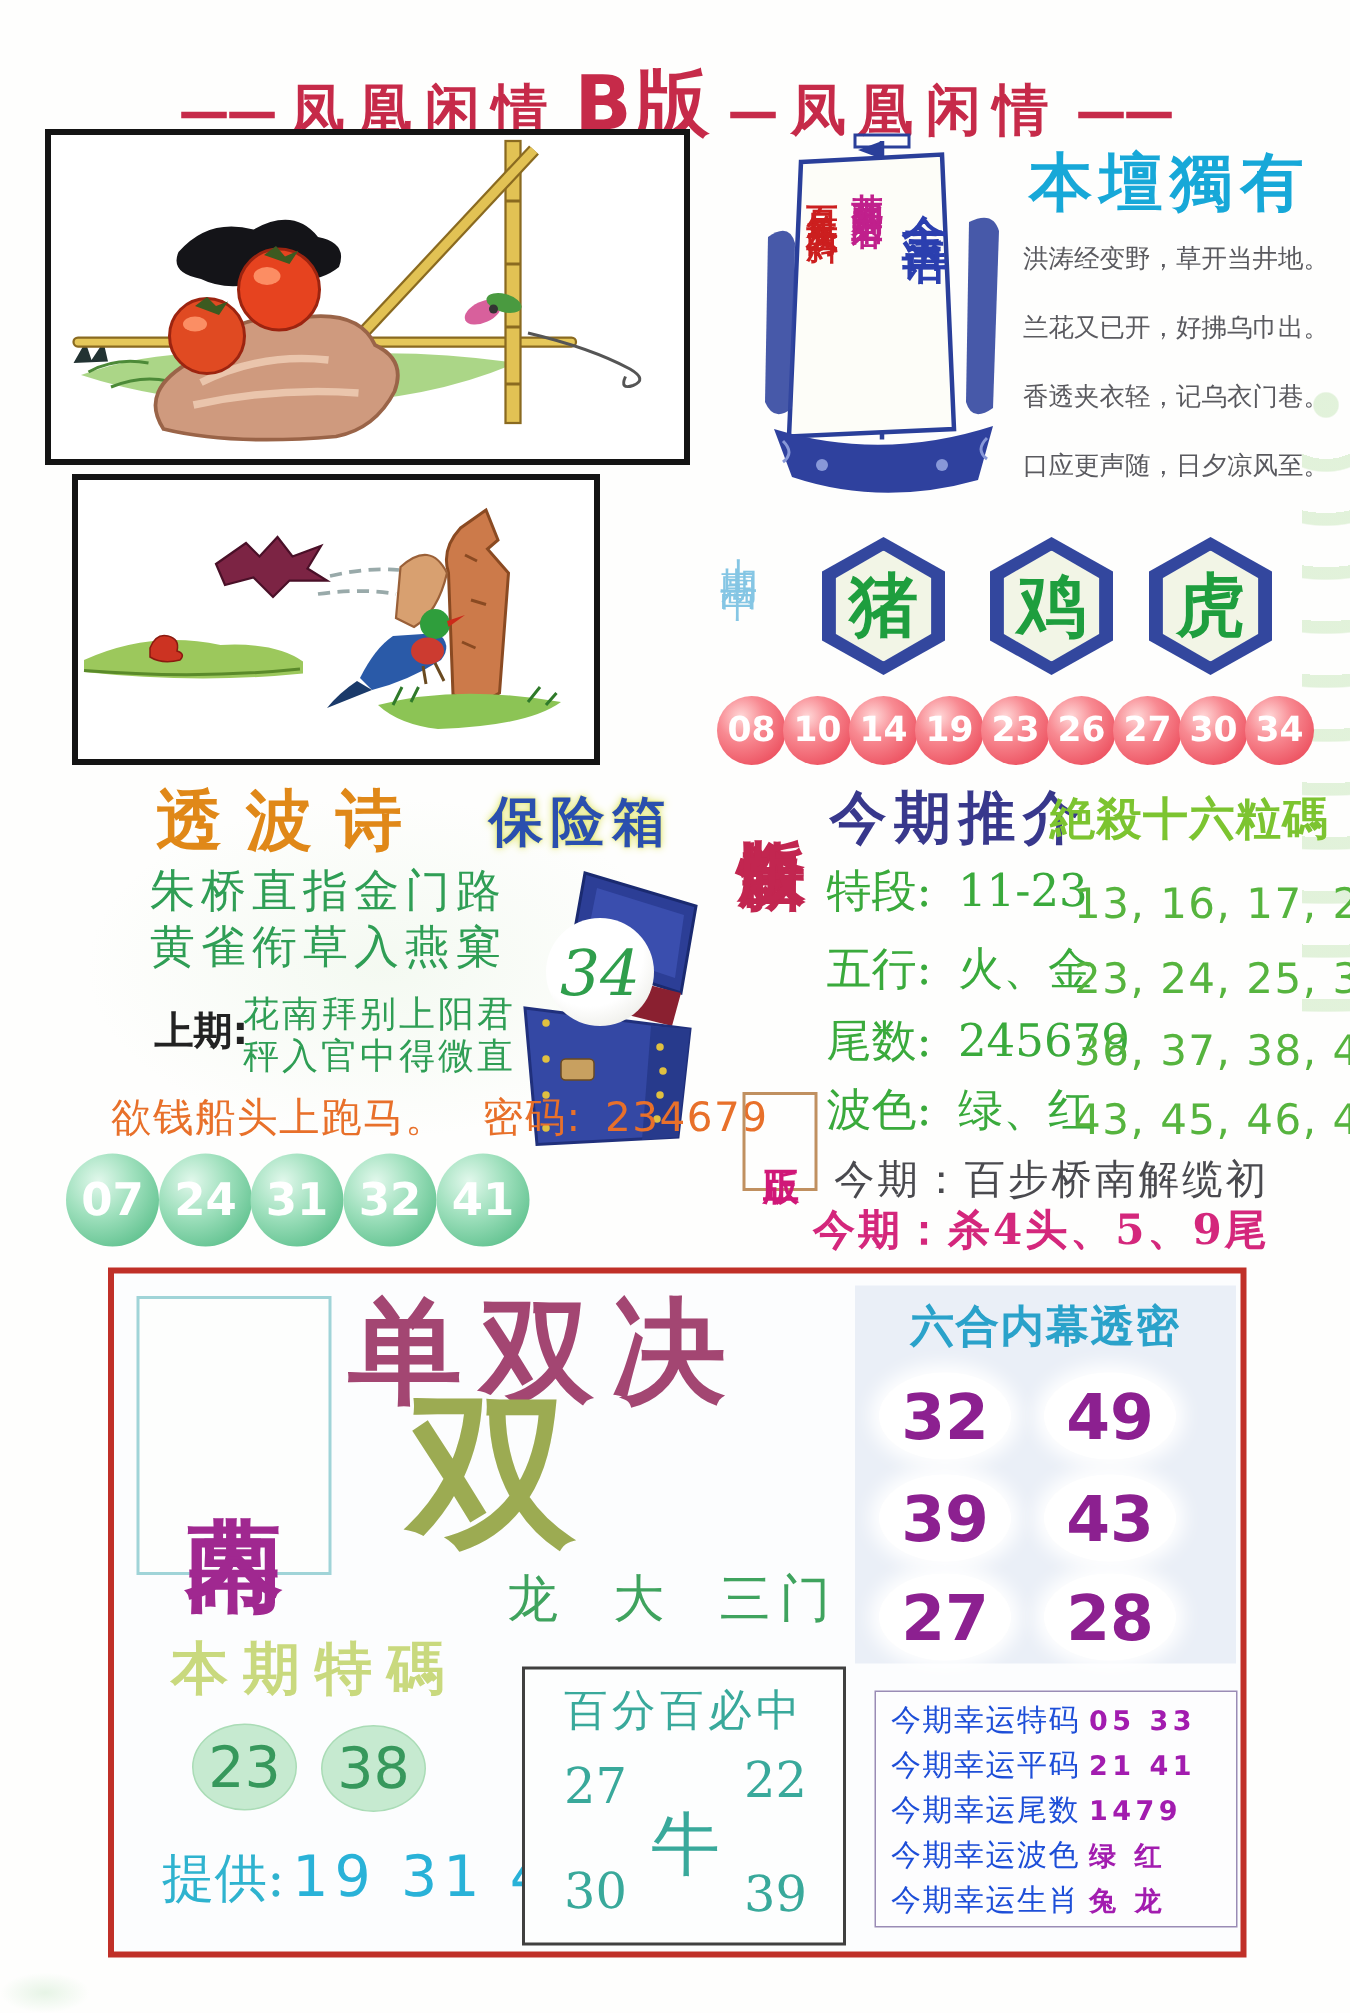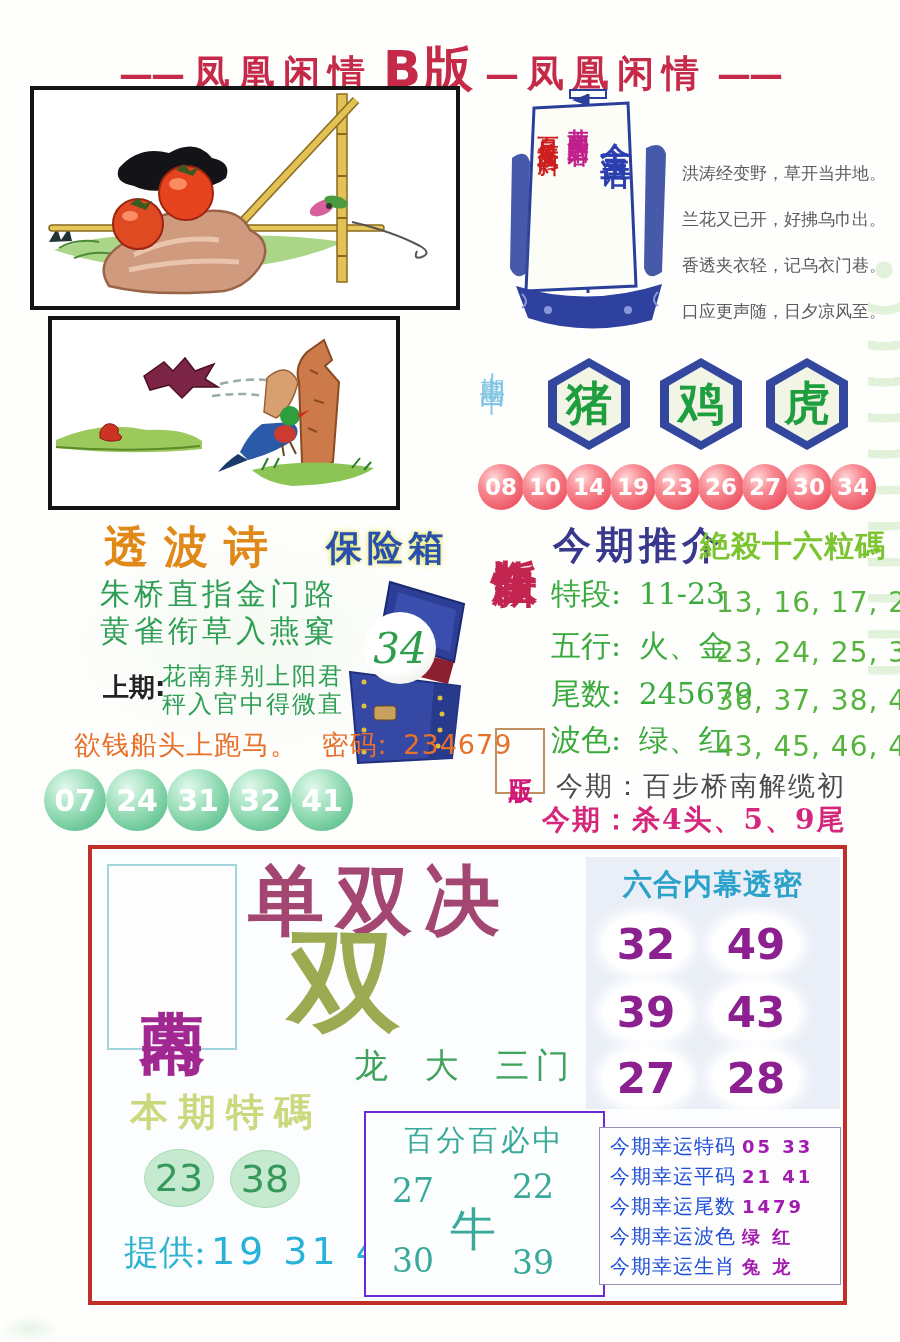--- a/index.html
+++ b/index.html
@@ -53,40 +53,40 @@
          display:flex;align-items:center;justify-content:center;}
   .stamp span{font-size:24px;font-weight:bold;color:#d01878;line-height:1.05;}
   .rec-title{left:553px;top:520px;font-size:38px;font-weight:bold;color:#38388c;letter-spacing:5px;}
   .rec-row{left:551px;font-size:30px;color:#3aaa3c;white-space:nowrap;}
   .kill-title{left:700px;top:526px;font-size:30px;font-weight:bold;color:#7cc430;letter-spacing:1px;}
   .kill-row{left:716px;font-size:28px;color:#56b43e;letter-spacing:1px;white-space:nowrap;}
   .tip1{left:556px;top:768px;font-size:27px;color:#4a4a4f;letter-spacing:2px;white-space:nowrap;}
   .tip2{left:542px;top:801px;font-size:28px;font-weight:bold;color:#d4277c;letter-spacing:2px;white-space:nowrap;}
 
   
-  .bigbox{left:88px;top:845px;width:751px;height:452px;border:4px solid #c03028;background:#fcfdfe;}
+  .bigbox{left:72px;top:845px;width:751px;height:452px;border:4px solid #c03028;background:#fcfdfe;}
   .neimu-box{left:15px;top:15px;width:126px;height:182px;border:2px solid #a0d4d8;background:#fdfefd;
         display:flex;align-items:center;justify-content:center;}
   .neimu-box span{font-size:66px;font-weight:bold;color:#a02890;line-height:1.15;}
   .dsj{left:156px;top:2px;font-size:76px;font-weight:bold;color:#a34672;letter-spacing:12px;white-space:nowrap;}
   .shuang{left:196px;top:58px;font-size:112px;font-weight:bold;color:#9cab52;}
   .dragon{left:262px;top:194px;font-size:34px;color:#3fa35e;letter-spacing:6px;word-spacing:14px;white-space:nowrap;}
   .panel{left:494px;top:8px;width:254px;height:252px;background:#eaeff7;}
   .panel-title{top:8px;left:0;width:100%;text-align:center;font-size:29px;font-weight:bold;
         color:#2aa2ca;letter-spacing:1px;}
   .bubble{width:88px;height:58px;border-radius:50%;background:#fff;box-shadow:0 0 12px 6px rgba(255,255,255,.95);
         display:flex;align-items:center;justify-content:center;
         font-size:42px;font-weight:bold;color:#8c2090;}
   .special-title{left:38px;top:238px;font-size:38px;font-weight:bold;color:#c9d97e;letter-spacing:10px;}
   .oval{width:68px;height:56px;border-radius:50%;background:#c6ead0;border:1px solid #aadcb6;
         display:flex;align-items:center;justify-content:center;font-size:38px;color:#37985c;}
   .provide{left:32px;top:380px;white-space:nowrap;}
   .provide .lbl{font-family:"DejaVu Serif",serif;font-size:35px;color:#2fb3cf;}
   .provide .val{font-size:38px;color:#29b2d8;letter-spacing:4px;}
-  .surebox{left:272px;top:262px;width:212px;height:182px;border:2px solid #6d28d9;background:#fdfefe;color:#39a99b;padding-left:25px;}
+  .surebox{left:272px;top:262px;width:212px;height:182px;border:2px solid #404040;background:#fdfefe;color:#39a99b;}
   .surebox .st{top:8px;left:0;width:100%;text-align:center;font-size:29px;letter-spacing:3px;}
   .surebox .num{font-size:33px;}
   .surebox .zo{font-size:46px;}
   .luckybox{left:507px;top:278px;width:242px;height:158px;border:1px solid #9a8cb5;background:#fdfdfe;
         display:flex;flex-direction:column;justify-content:center;gap:3px;padding:4px 10px;box-sizing:border-box;}
   .lucky-row{display:flex;align-items:baseline;}
   .lucky-row .ll{width:132px;font-size:20px;color:#1d4ed8;letter-spacing:1px;}
   .lucky-row .lv{font-size:18px;font-weight:bold;color:#a21caf;letter-spacing:3px;}
 
   .deco{pointer-events:none;opacity:.45;}
@@ -168,20 +168,21 @@
     <path d="M138 60 q16 -8 20 6 l-4 118 q-14 10 -18 -4 Z" fill="#3347a0" opacity="0.9"></path>
     <path d="M8 198 Q80 220 154 196 L144 232 Q80 250 20 230 Z" fill="#2f419e"></path>
     <path d="M14 206 q8 8 0 14 M150 204 q-8 8 0 14" stroke="#8898d8" stroke-width="2" fill="none"></path>
     <circle cx="40" cy="222" r="4" fill="#8898d8"></circle>
       <circle cx="120" cy="222" r="4" fill="#8898d8"></circle>
   </svg>
   <div class="abs vert sailtxt" style="left:600px;top:118px;height:160px;font-size:30px;color:#2b3faf;letter-spacing:6px;">金言玉语</div>
   <div class="abs vert sailtxt" style="left:567px;top:112px;height:185px;font-size:21px;color:#c0208c;letter-spacing:3px;">花南拜别上阳君</div>
   <div class="abs vert sailtxt" style="left:537px;top:120px;height:185px;font-size:21px;color:#cc1f1f;letter-spacing:3px;">百尺竿头五两斜</div>
 
+  <div class="abs exclusive-title">本壇獨有</div>
   <div class="abs verse serif">
     <div>洪涛经变野，草开当井地。</div>
     <div>兰花又已开，好拂乌巾出。</div>
     <div>香透夹衣轻，记乌衣门巷。</div>
     <div>口应更声随，日夕凉风至。</div>
   </div>
 
   <div class="abs vert prev-label">上期圖中</div>
   <div class="abs hex" style="left:548px;top:358px;">
     <div class="hex-inner">

